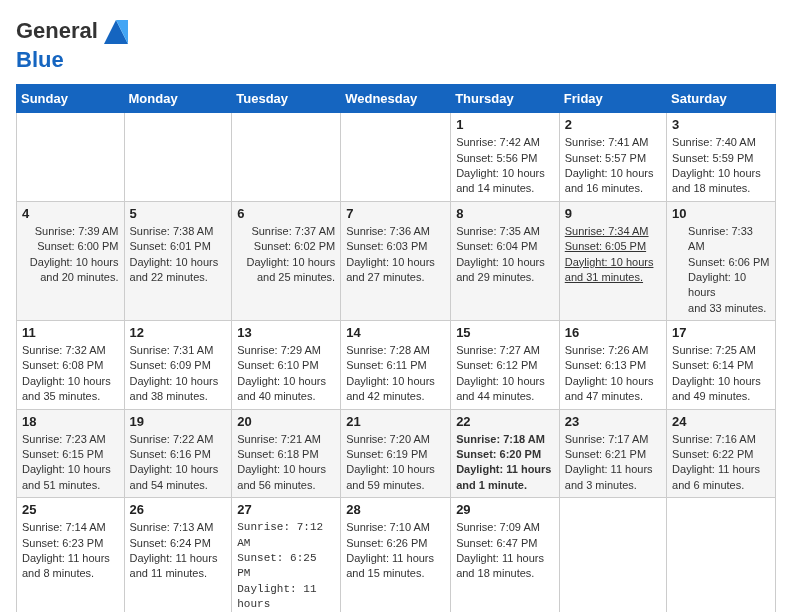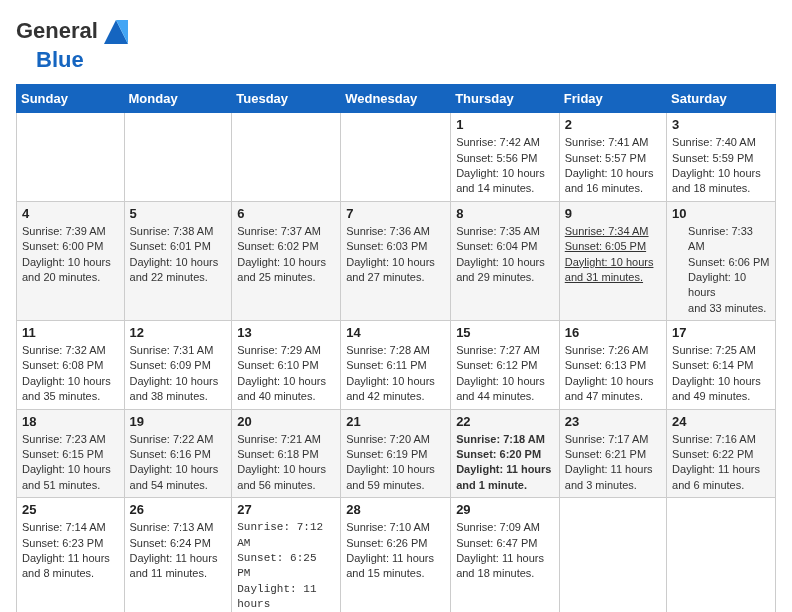--- a/index.html
+++ b/index.html
@@ -19,21 +19,21 @@
     .logo {
       display: flex;
       align-items: center;
     }
     .logo-text {
       font-size: 22px;
       font-weight: bold;
       line-height: 1.1;
     }
     .logo-general { color: #333; }
-    .logo-blue { color: #1565c0; margin-left: 20px; }
+    .logo-blue { color: #1565c0; }
     .logo-icon {
       width: 32px;
       height: 32px;
       margin-left: 2px;
     }
     .title-block {
       text-align: right;
     }
     .month-title {
       font-size: 36px;
@@ -147,35 +147,35 @@
           <div class="day-number">3</div>
           <div class="day-info" style="white-space: pre-line;">Sunrise: 7:40 AM
 Sunset: 5:59 PM
 Daylight: 10 hours
 and 18 minutes.</div>
         </td>
       </tr>
       <tr>
         <td>
           <div class="day-number">4</div>
-          <div class="day-info" style="white-space: pre-line;">Sunrise: 7:39 AM
+          <div class="day-info" style="white-space: pre-line; text-align: right;">Sunrise: 7:39 AM
 Sunset: 6:00 PM
 Daylight: 10 hours
 and 20 minutes.</div>
         </td>
         <td>
           <div class="day-number">5</div>
           <div class="day-info" style="white-space: pre-line;">Sunrise: 7:38 AM
 Sunset: 6:01 PM
 Daylight: 10 hours
 and 22 minutes.</div>
         </td>
         <td>
           <div class="day-number">6</div>
-          <div class="day-info" style="white-space: pre-line;">Sunrise: 7:37 AM
+          <div class="day-info" style="white-space: pre-line; text-align: right;">Sunrise: 7:37 AM
 Sunset: 6:02 PM
 Daylight: 10 hours
 and 25 minutes.</div>
         </td>
         <td>
           <div class="day-number">7</div>
           <div class="day-info" style="white-space: pre-line;">Sunrise: 7:36 AM
 Sunset: 6:03 PM
 Daylight: 10 hours
 and 27 minutes.</div>

